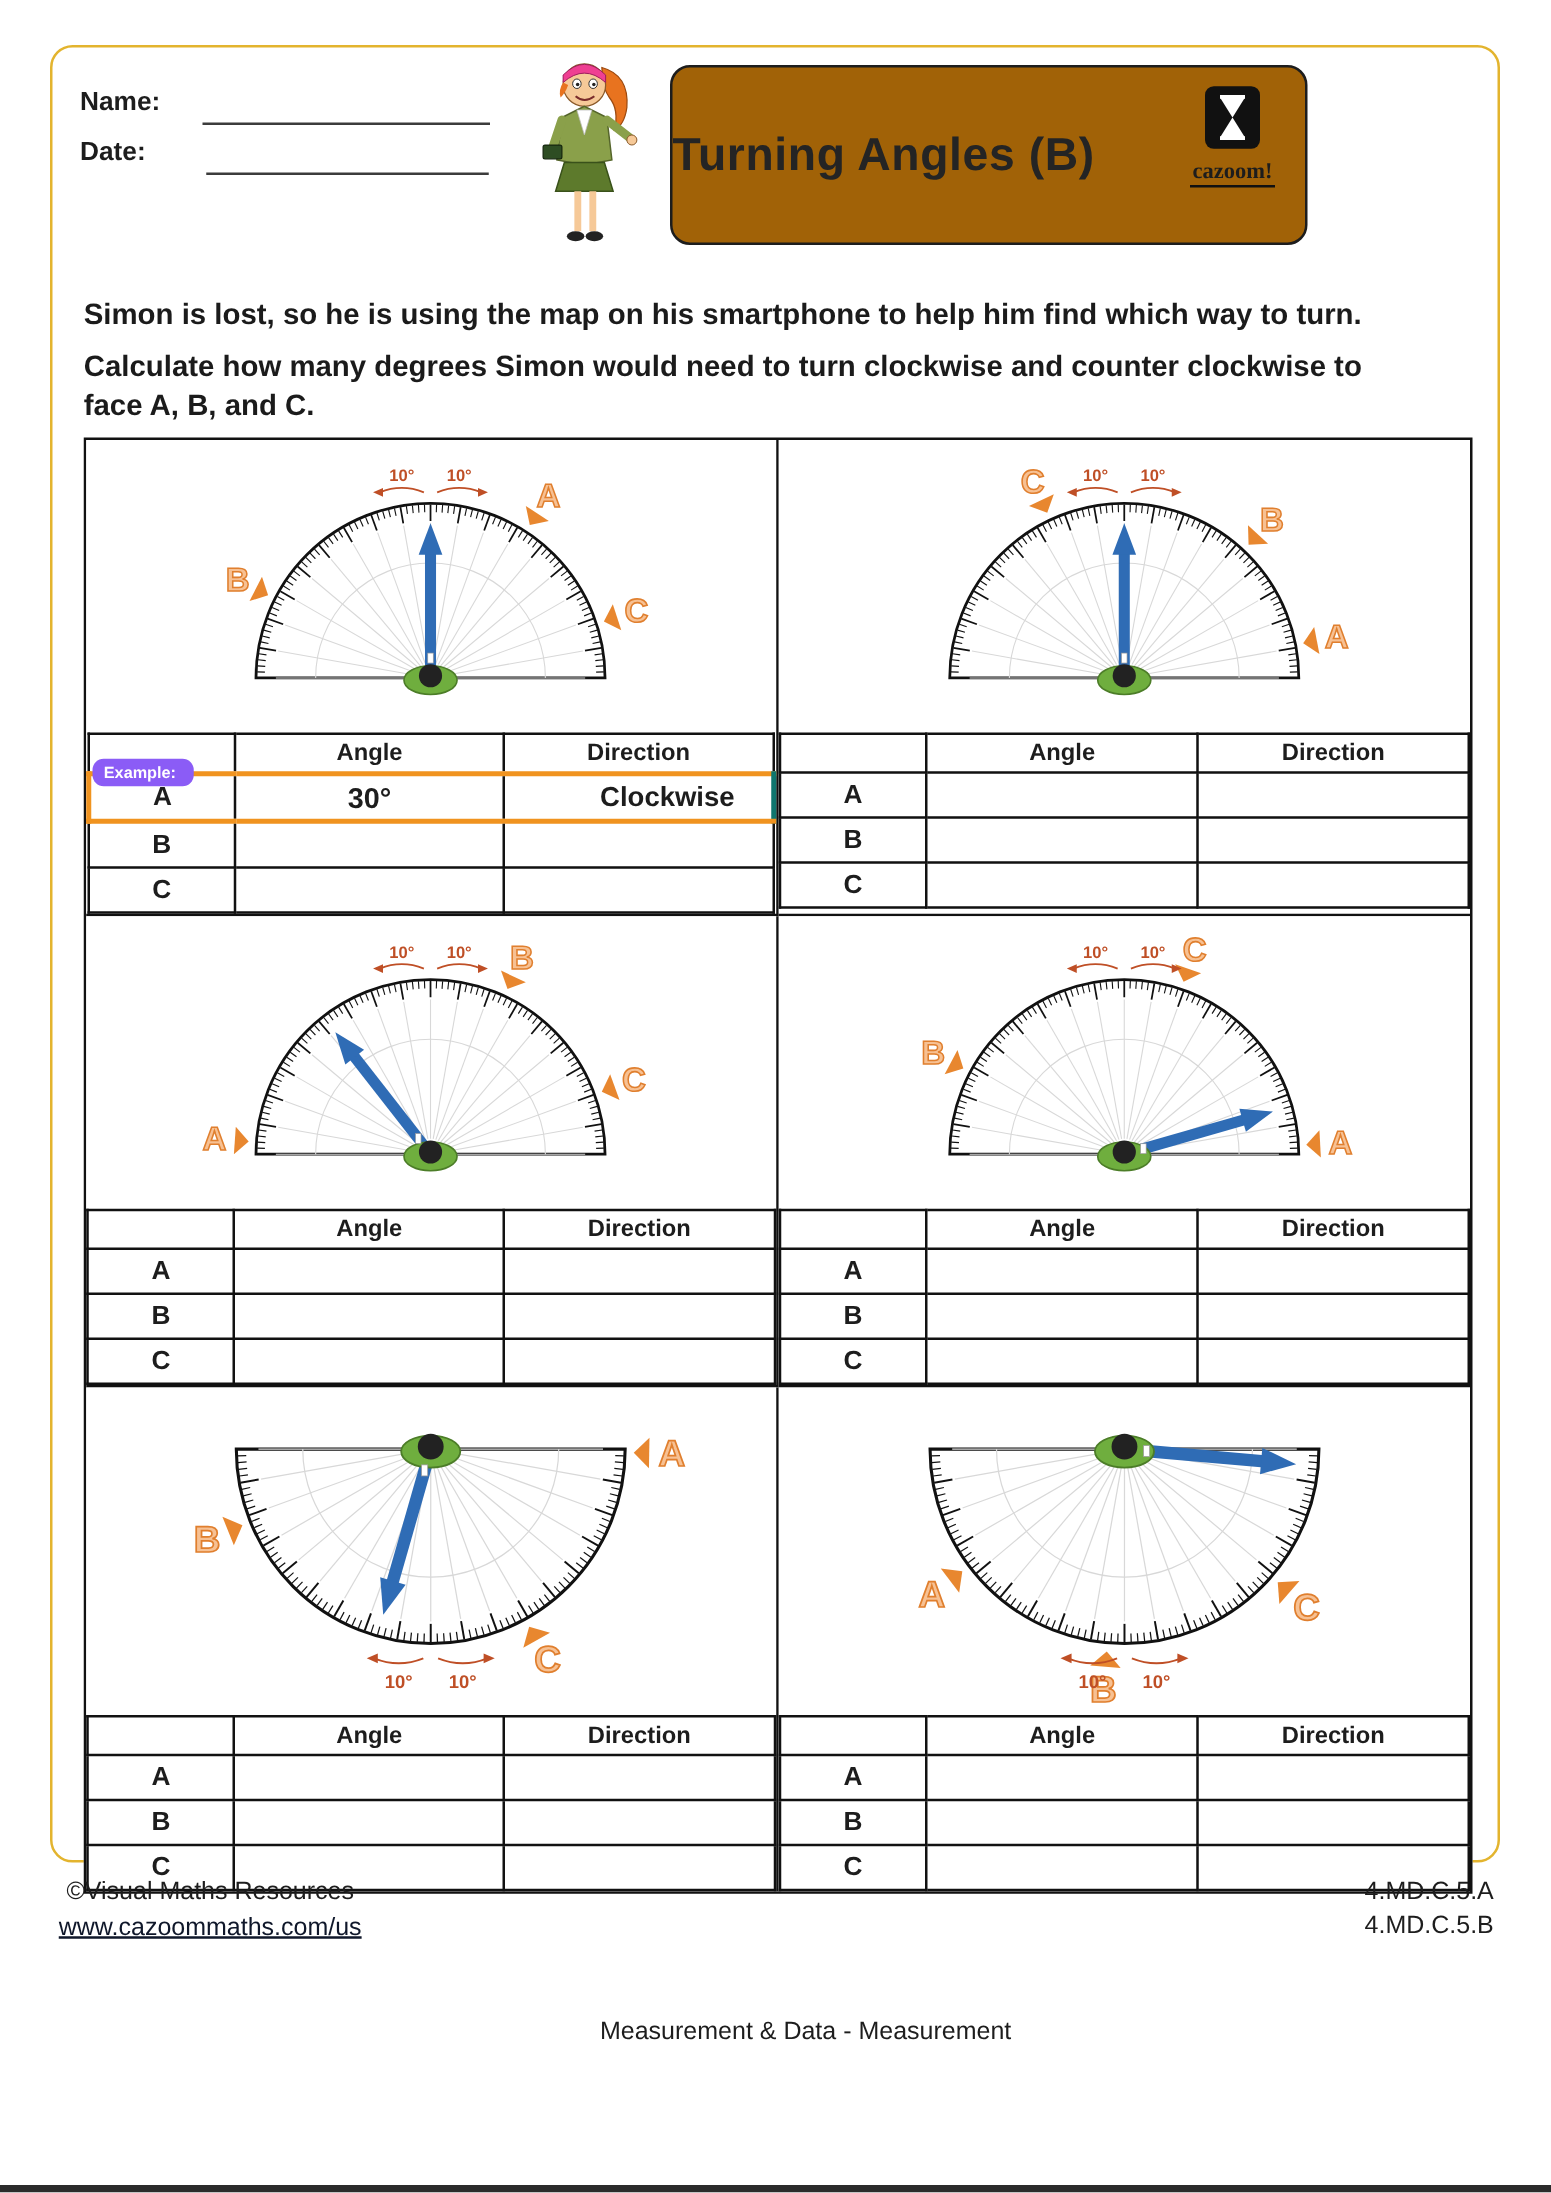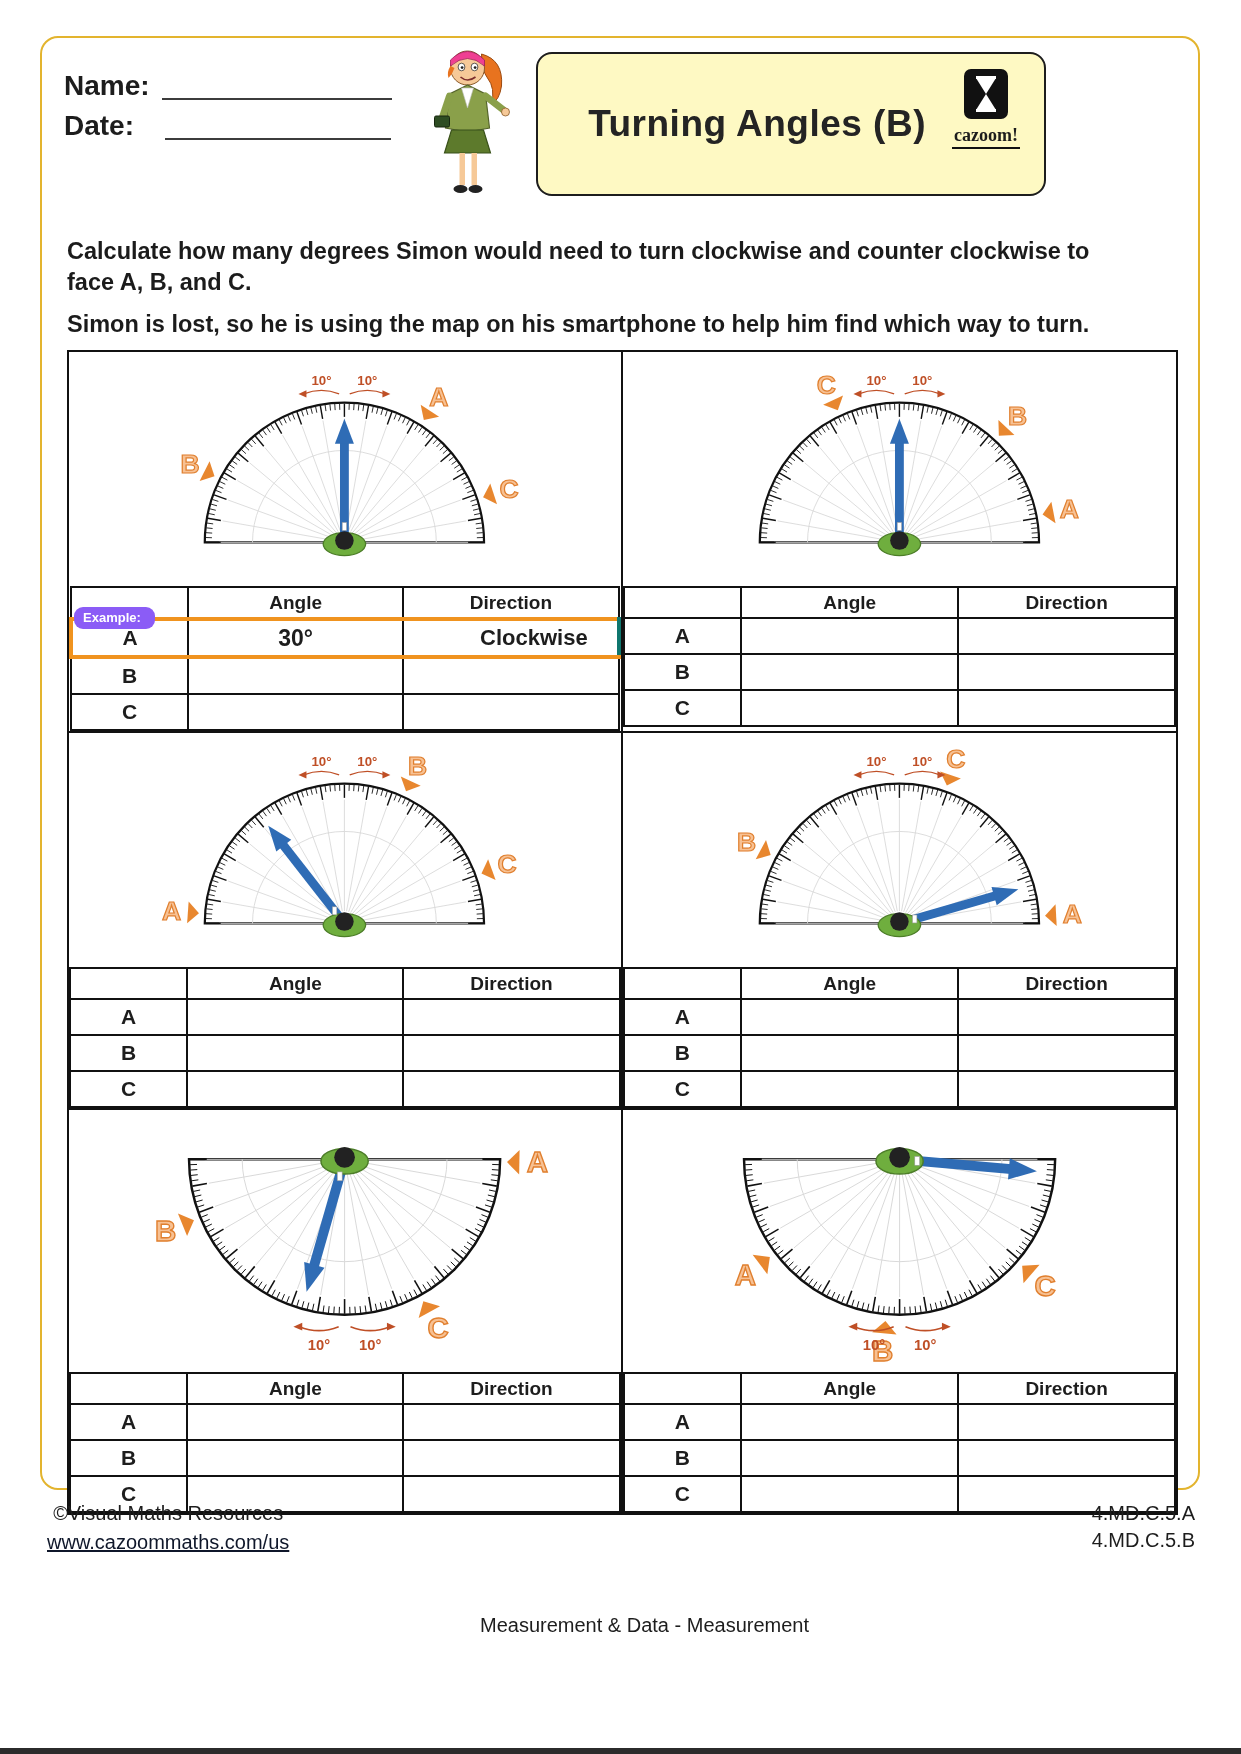--- a/index.html
+++ b/index.html
@@ -7,31 +7,31 @@
   .page{
     position:relative; width:1241px; height:1754px; background:#ffffff;
     font-family:"Liberation Sans", sans-serif; color:#1d1d1d; overflow:hidden;
     margin:0 auto;
   }
   .frame{
     position:absolute; left:40px; top:36px; width:1156px; height:1450px;
     border:2.5px solid #e3b42e; border-radius:18px; pointer-events:none;
   }
   
-  .fld-label{position:absolute; font-weight:bold; font-size:28px;}
+  .fld-label{position:absolute; font-weight:bold; font-size:21px;}
   .name-label{left:64px; top:70px;}
   .date-label{left:64px; top:110px;}
   .write-line{position:absolute; height:0; border-bottom:2px solid #3c3c3c;}
   .name-line{left:162px; top:98px; width:230px;}
   .date-line{left:165px; top:138px; width:226px;}
   .illustration{position:absolute; left:415px; top:36px; width:105px; height:170px;}
   .title-box{
     position:absolute; left:536px; top:52px; width:506px; height:140px;
-    background:#fef9c3; border:2.5px solid #1d1d1d; border-radius:16px;
-    display:flex; align-items:center; justify-content:flex-end;
+    background:#a16207; border:2.5px solid #1d1d1d; border-radius:16px;
+    display:flex; align-items:center; justify-content:flex-start;
   }
   .page-title{font-weight:bold; font-size:37px; letter-spacing:0.5px; padding-right:118px; color:#242424;}
   .logo{position:absolute; right:12px; top:14px; width:92px; text-align:center;}
   .logo-text{font-family:"Liberation Serif", serif; font-weight:bold; font-size:18px; margin-top:1px; border-bottom:2px solid #111; display:inline-block; padding:0 2px 1px 2px;}
   
   .intro{position:absolute; left:67px; top:236px; width:1074px; font-weight:bold; font-size:23.5px; line-height:1.32; color:#1b1b1b;}
   .intro p{margin:0 0 11px 0;}
   
   .grid{
     position:absolute; left:67px; top:350px; width:1107px;
@@ -108,22 +108,22 @@
         <polygon points="13,10 33,10 23,26" fill="#fff"></polygon>
         <polygon points="23,26 13,42 33,42" fill="#fff"></polygon>
         <rect x="13" y="8" width="20" height="3" fill="#fff"></rect>
         <rect x="13" y="41" width="20" height="3" fill="#fff"></rect>
       </svg>
       <div class="logo-text">cazoom!</div>
     </div>
   </div>
 
   <div class="intro">
+    <p>Simon is lost, so he is using the map on his smartphone to help him find which way to turn.</p>
     <p>Calculate how many degrees Simon would need to turn clockwise and counter clockwise to face A, B, and C.</p>
-    <p>Simon is lost, so he is using the map on his smartphone to help him find which way to turn.</p>
   </div>
 
   <div class="grid">
       <div class="panel">
     <div class="proto-wrap">
       <svg class="proto" viewBox="0 0 440 258">
             <g transform="rotate(0 220 212)">
               <path d="M 62 212 A 158 158 0 0 1 378 212 Z" fill="#fff" stroke="#111" stroke-width="2.5"></path>
               <path d="M 116 212 A 104 104 0 0 1 324 212" fill="none" stroke="#d8d8d8" stroke-width="1"></path>
               <line x1="206" y1="212" x2="80" y2="212" stroke="#d8d8d8" stroke-width="1"></line>

